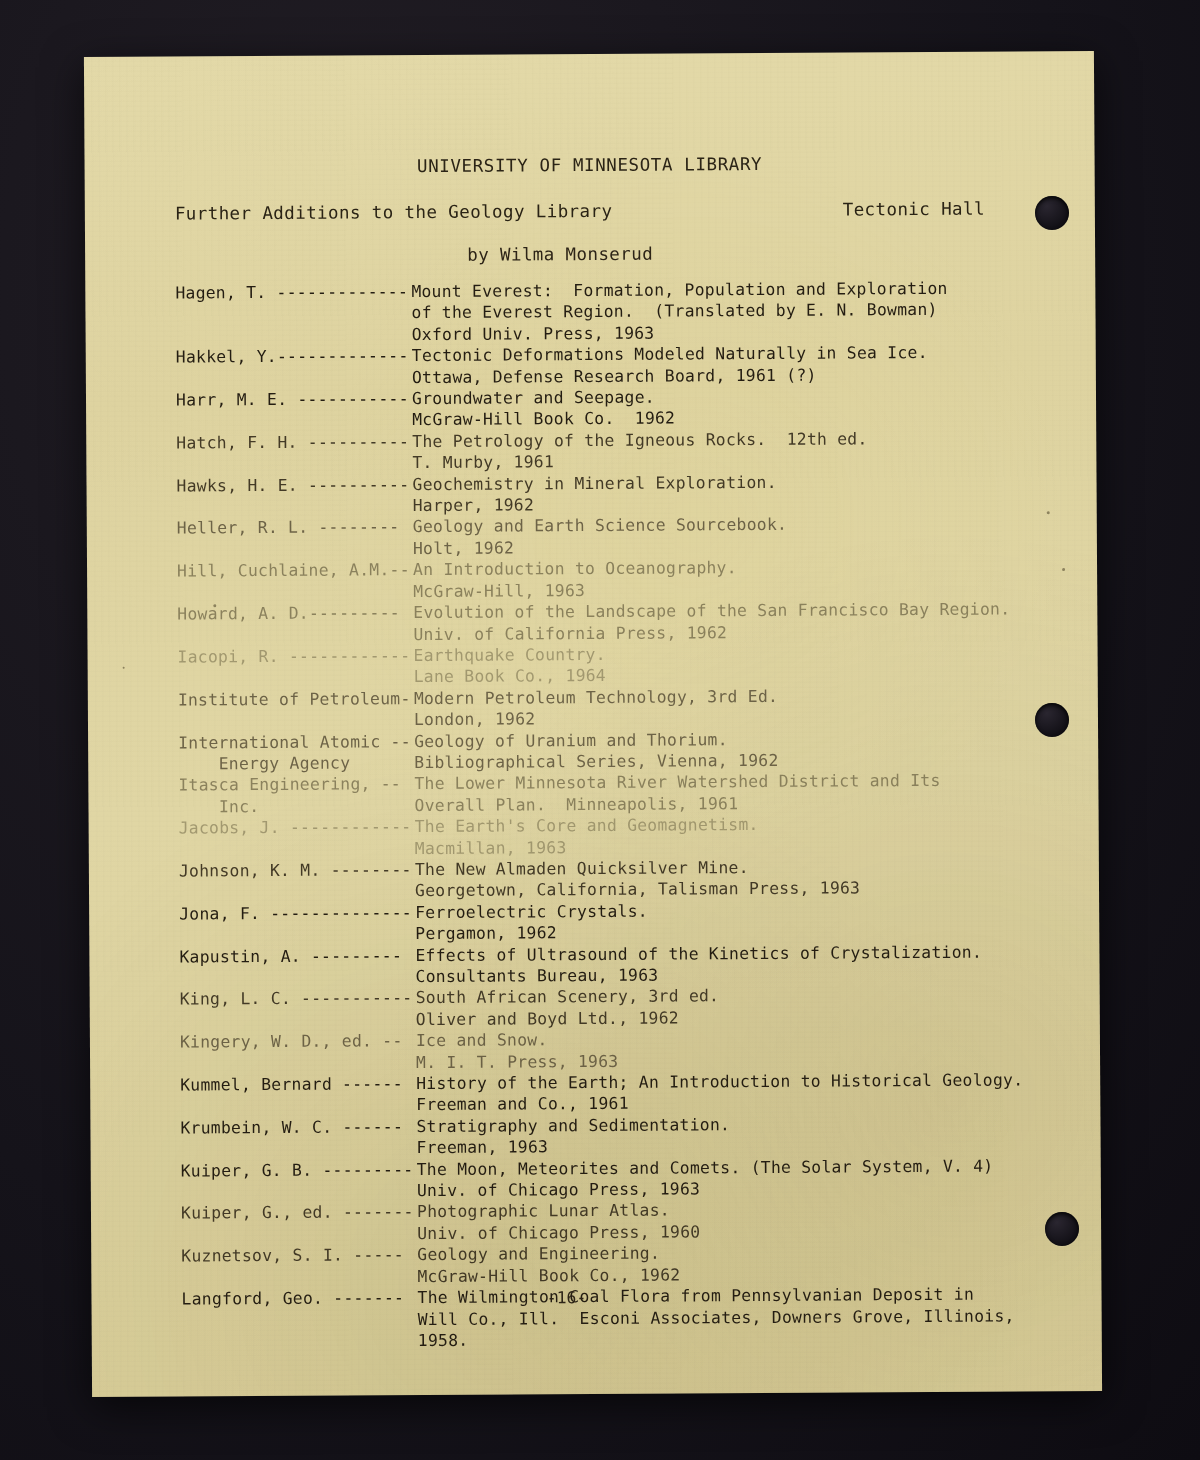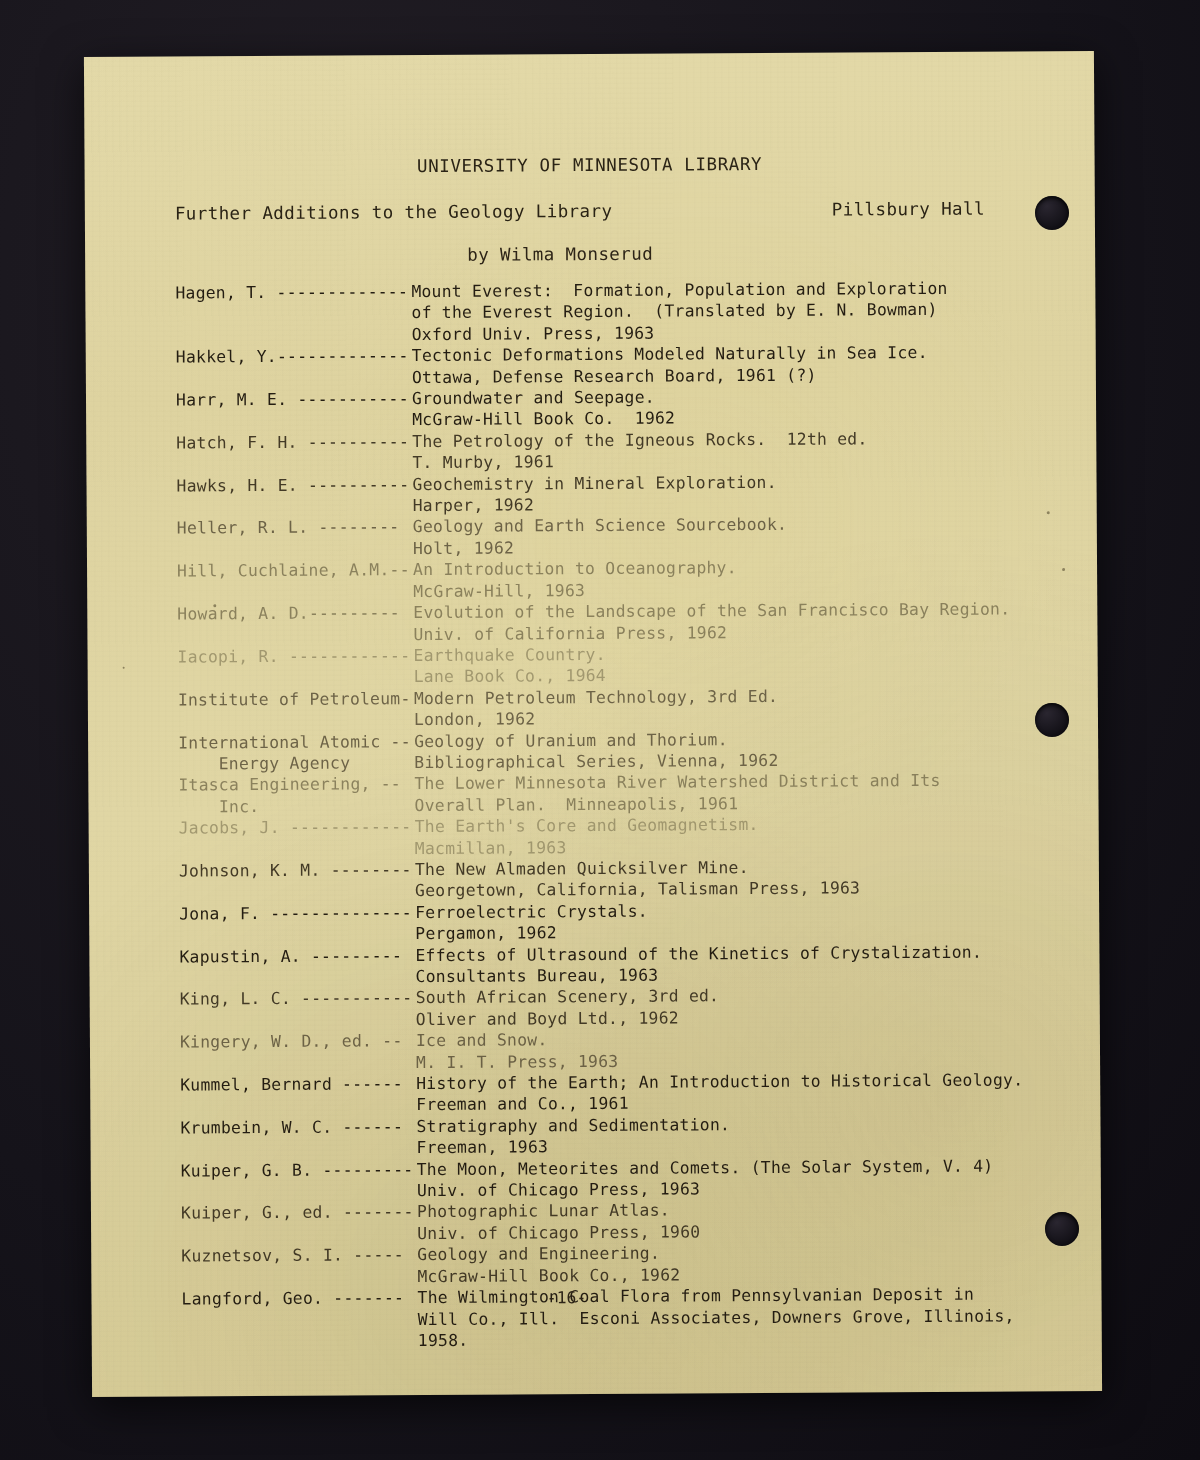--- a/index.html
+++ b/index.html
@@ -164,21 +164,21 @@
 
 <div class="backdrop"></div>
 
 <div class="page">
   <div class="sheet-content">
 
     <div class="doc-title">UNIVERSITY OF MINNESOTA LIBRARY</div>
 
     <div class="hdr-row">
       <span class="hdr-left">Further Additions to the Geology Library</span>
-      <span class="hdr-right">Pillsbury Hall</span>
+      <span class="hdr-right">Tectonic Hall</span>
     </div>
 
     <div class="byline">by Wilma Monserud</div>
 
     <div class="entries" id="entries">
         <div class="entry">
           <div class="line f-0"><span class="author">Hagen, T. -------------</span><span class="title-col">Mount Everest:  Formation, Population and Exploration</span></div>
           <div class="line f-0 cont-line"><span class="author"></span><span class="title-col">of the Everest Region.  (Translated by E. N. Bowman)</span></div>
           <div class="line f-0 cont-line"><span class="author"></span><span class="title-col">Oxford Univ. Press, 1963</span></div>
         </div>

